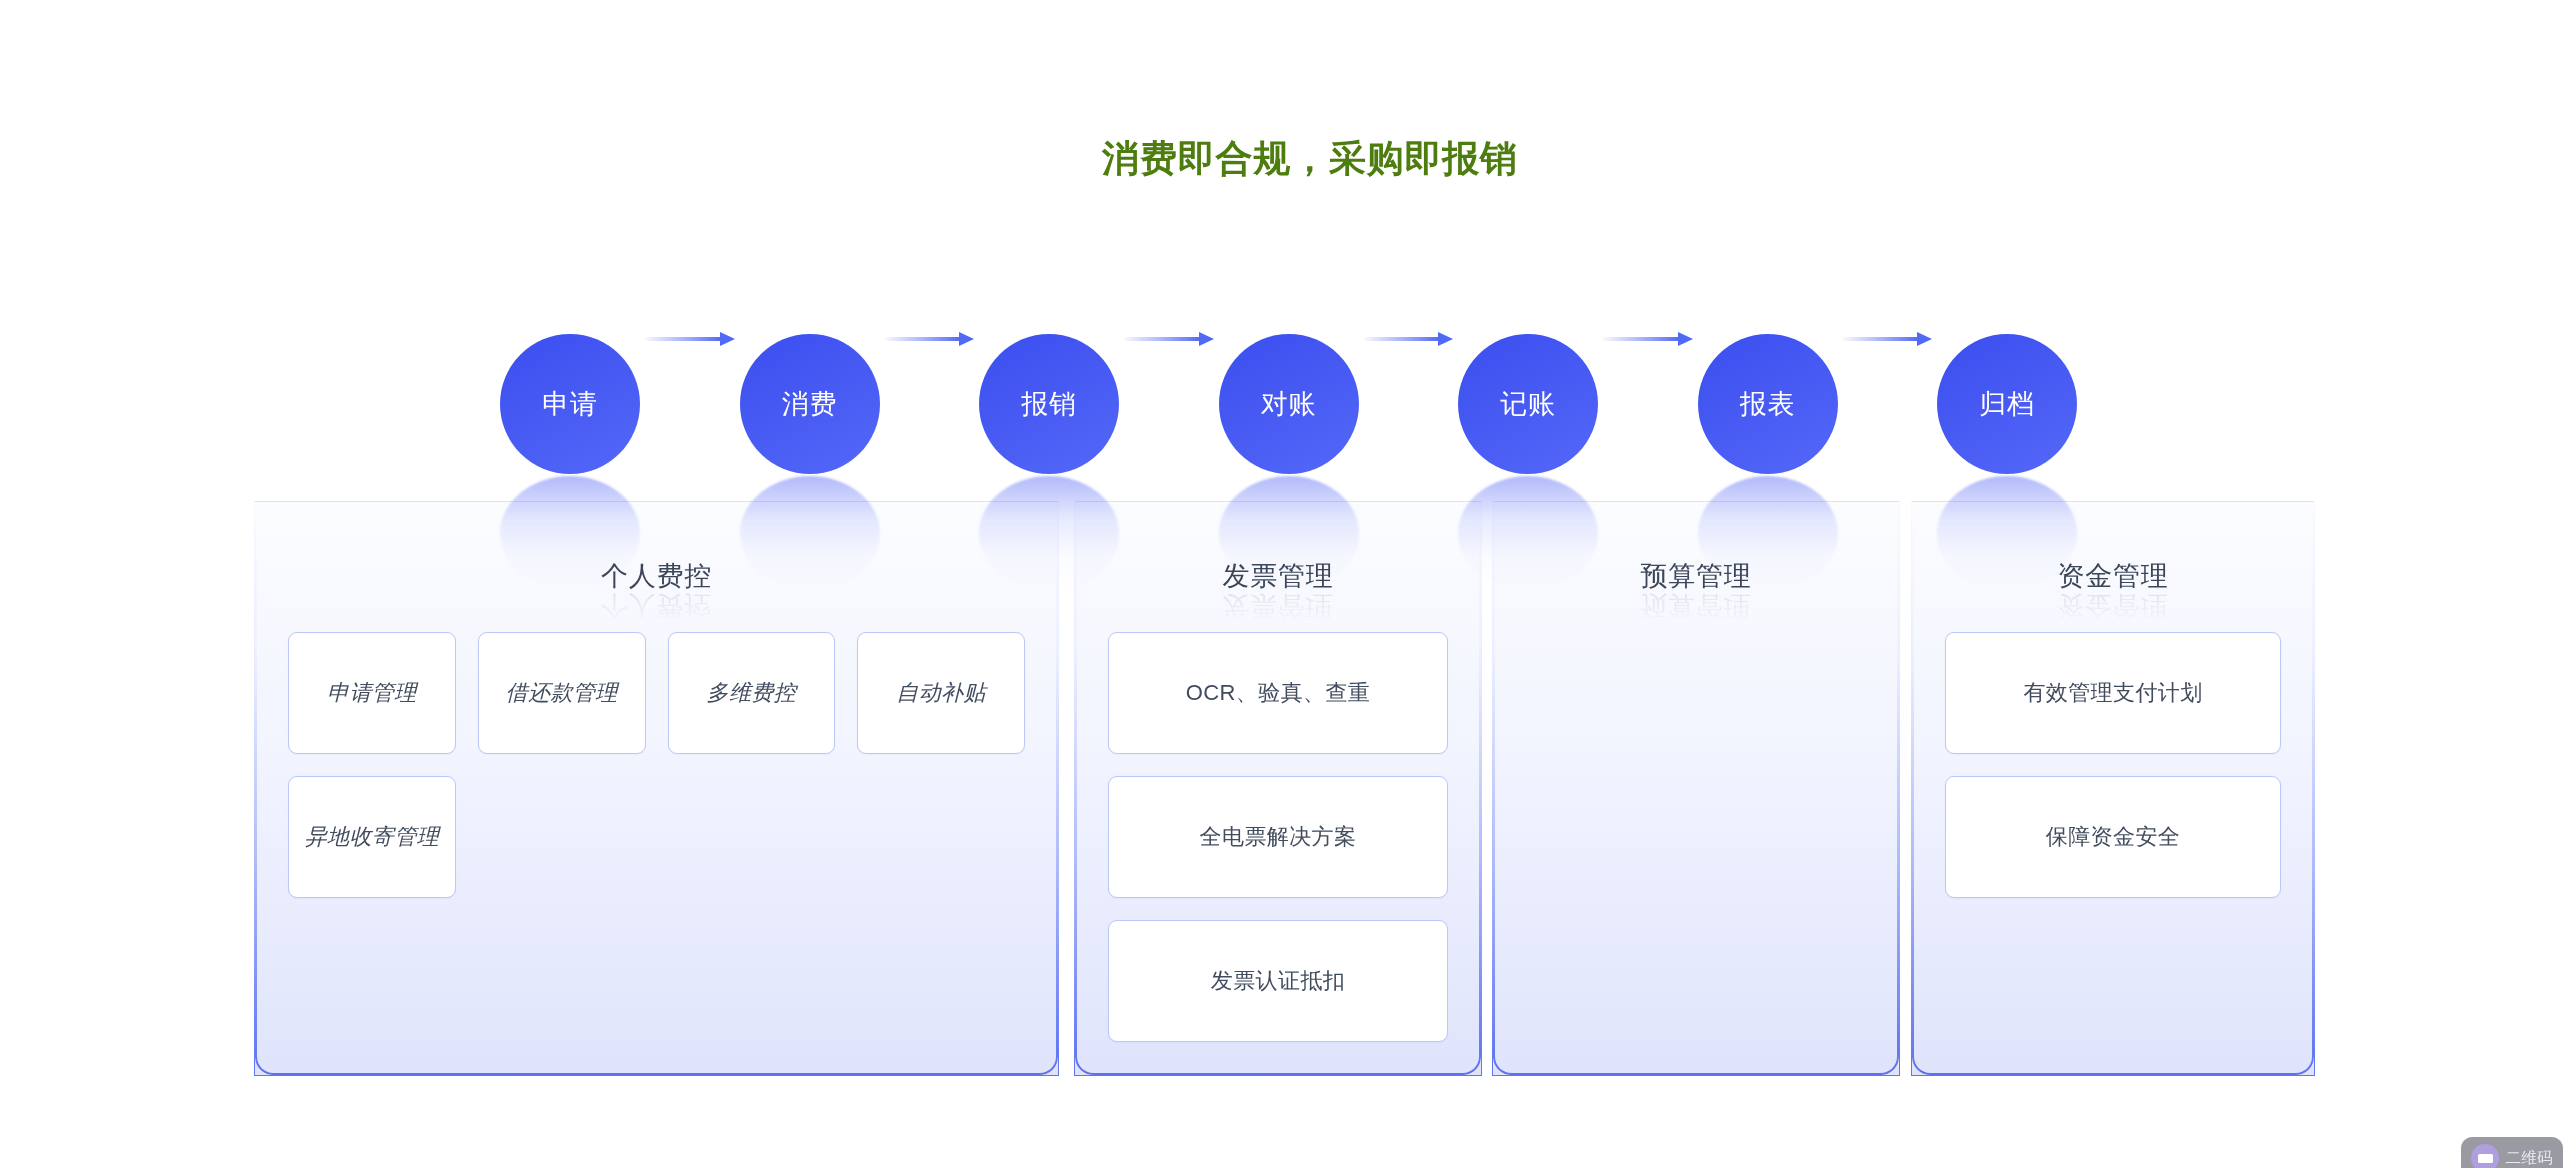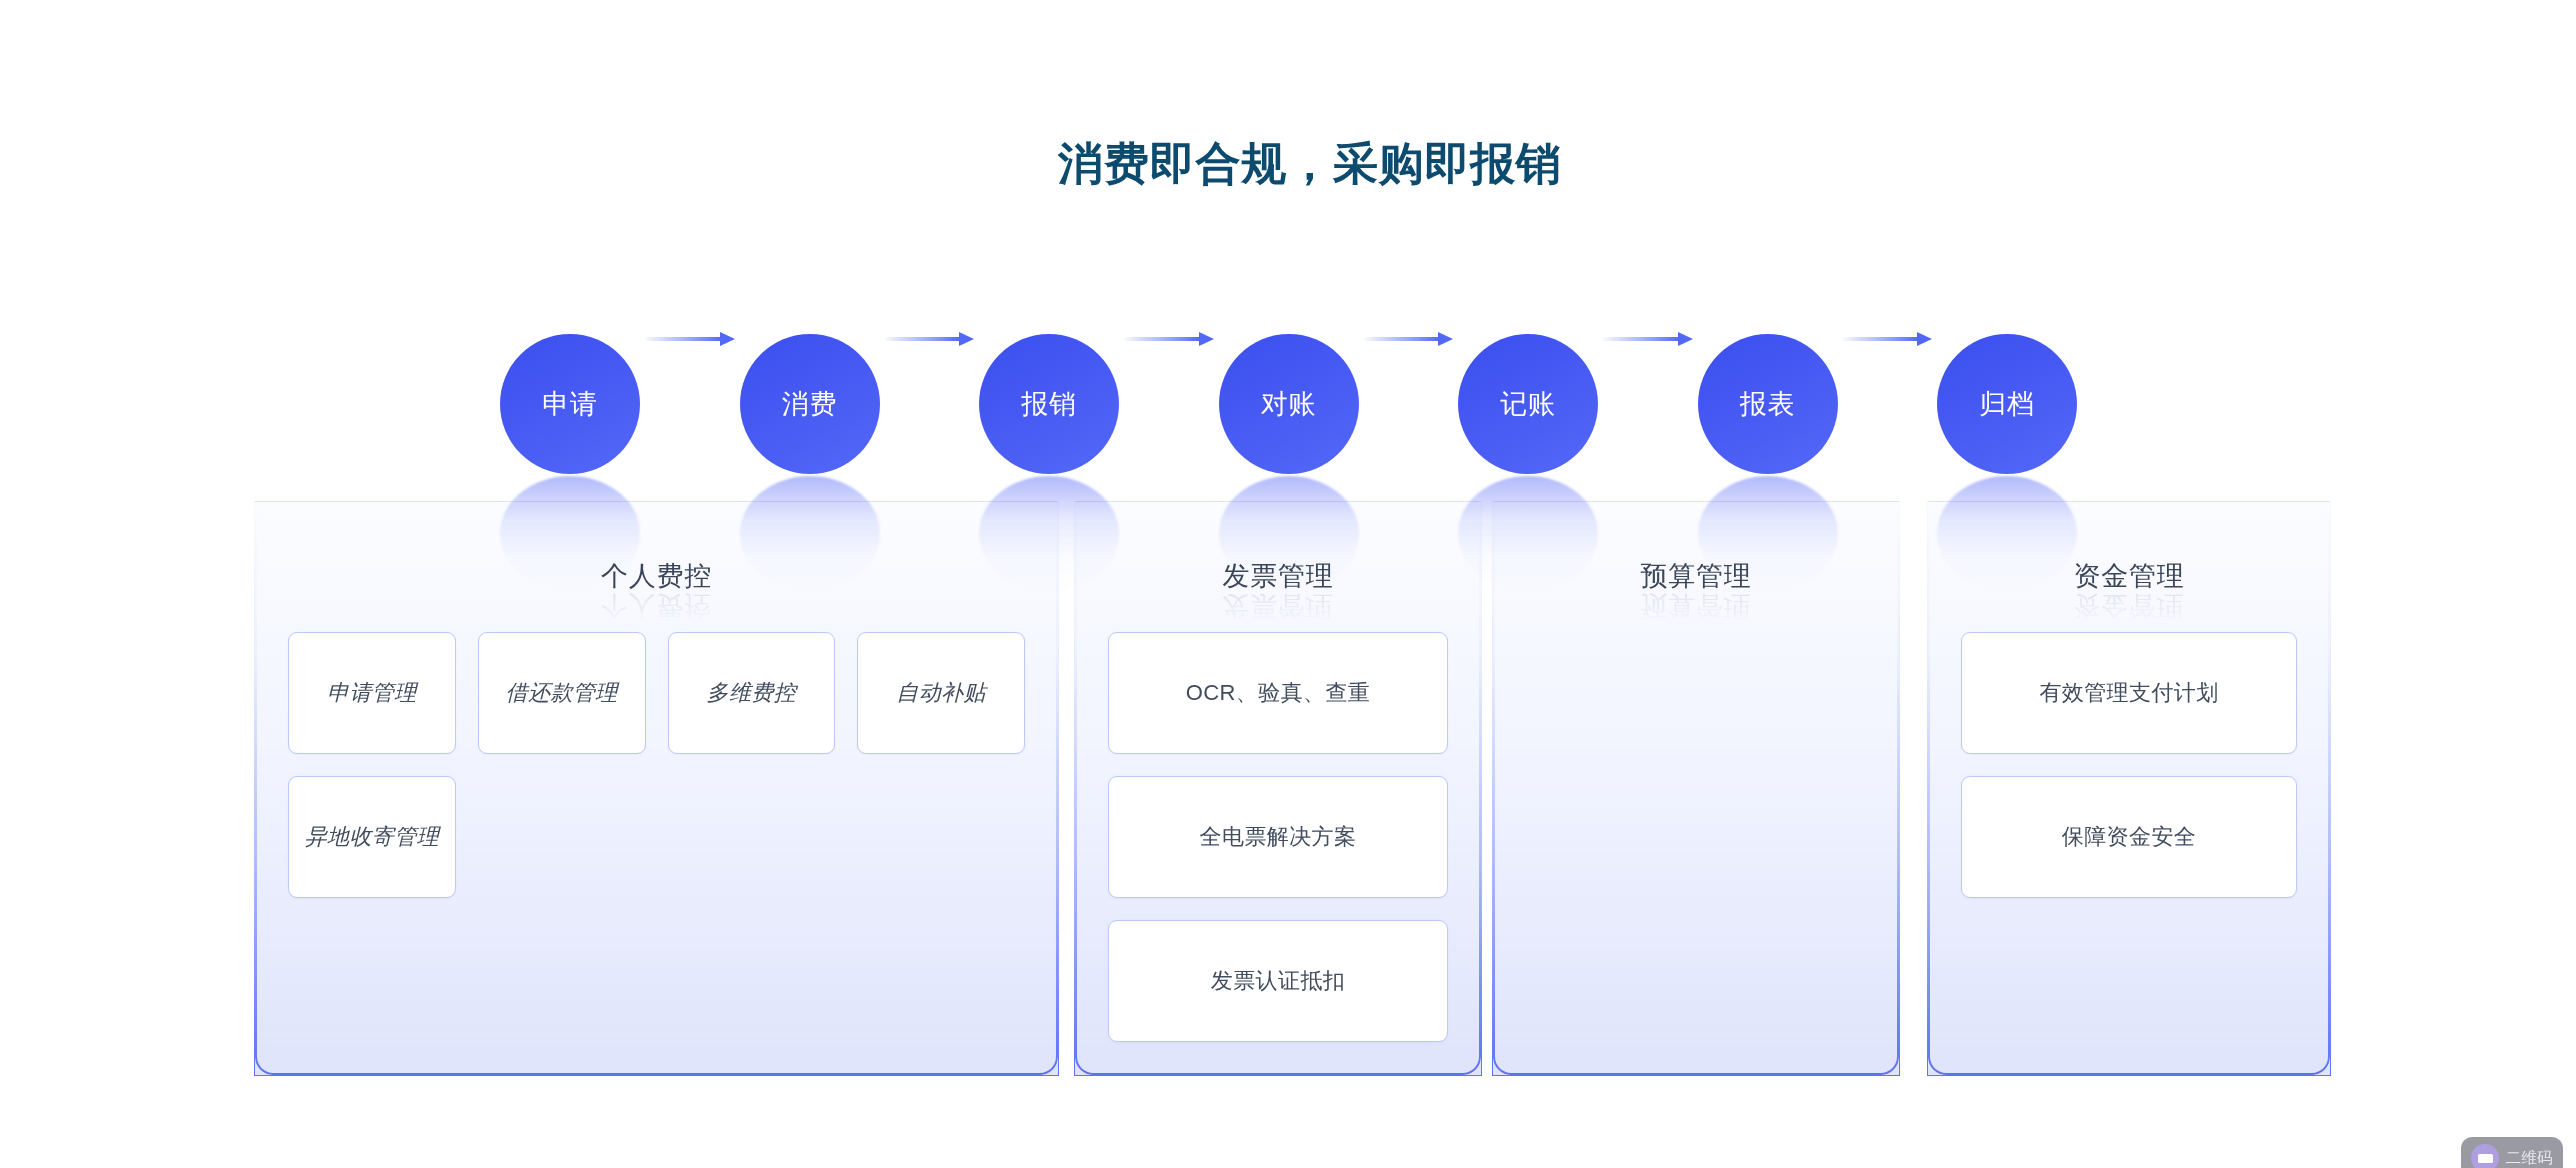--- a/index.html
+++ b/index.html
@@ -9,23 +9,23 @@
     font-family:"Liberation Sans","DejaVu Sans",sans-serif;
     overflow:hidden;
     position:relative;
   }
 
   
   .page-title{
     position:absolute;
     top:134px; left:0; width:100%;
     text-align:center;
-    font-size:45px;
+    font-size:37px;
     font-weight:bold;
-    color:#0c4a6e;
+    color:#4d7c0f;
     letter-spacing:0.8px;
     white-space:nowrap;
     padding-left:44px;
   }
 
   
   .flow{
     position:absolute;
     top:334px;
     left:500px;
@@ -118,21 +118,21 @@
     background:linear-gradient(180deg,rgba(120,140,248,0) 0%,rgba(120,140,248,0.06) 26%,rgba(106,126,245,0.45) 62%,#5d72f1 100%);
     -webkit-mask:linear-gradient(#000 0 0) content-box,linear-gradient(#000 0 0);
     -webkit-mask-composite:xor;
     mask:linear-gradient(#000 0 0) content-box,linear-gradient(#000 0 0);
     mask-composite:exclude;
     pointer-events:none;
   }
   .panel.p1{ left:0;    width:805px; }
   .panel.p2{ left:820px; width:408px; }
   .panel.p3{ left:1238px; width:408px; }
-  .panel.p4{ left:1657px; width:404px;margin-left:16px; }
+  .panel.p4{ left:1657px; width:404px; }
 
   .panel-title{
     position:absolute;
     top:56px; left:0; width:100%;
     text-align:center;
     font-size:27px;
     color:#3b4658;
     letter-spacing:0.8px;
     white-space:nowrap;
     z-index:4;

